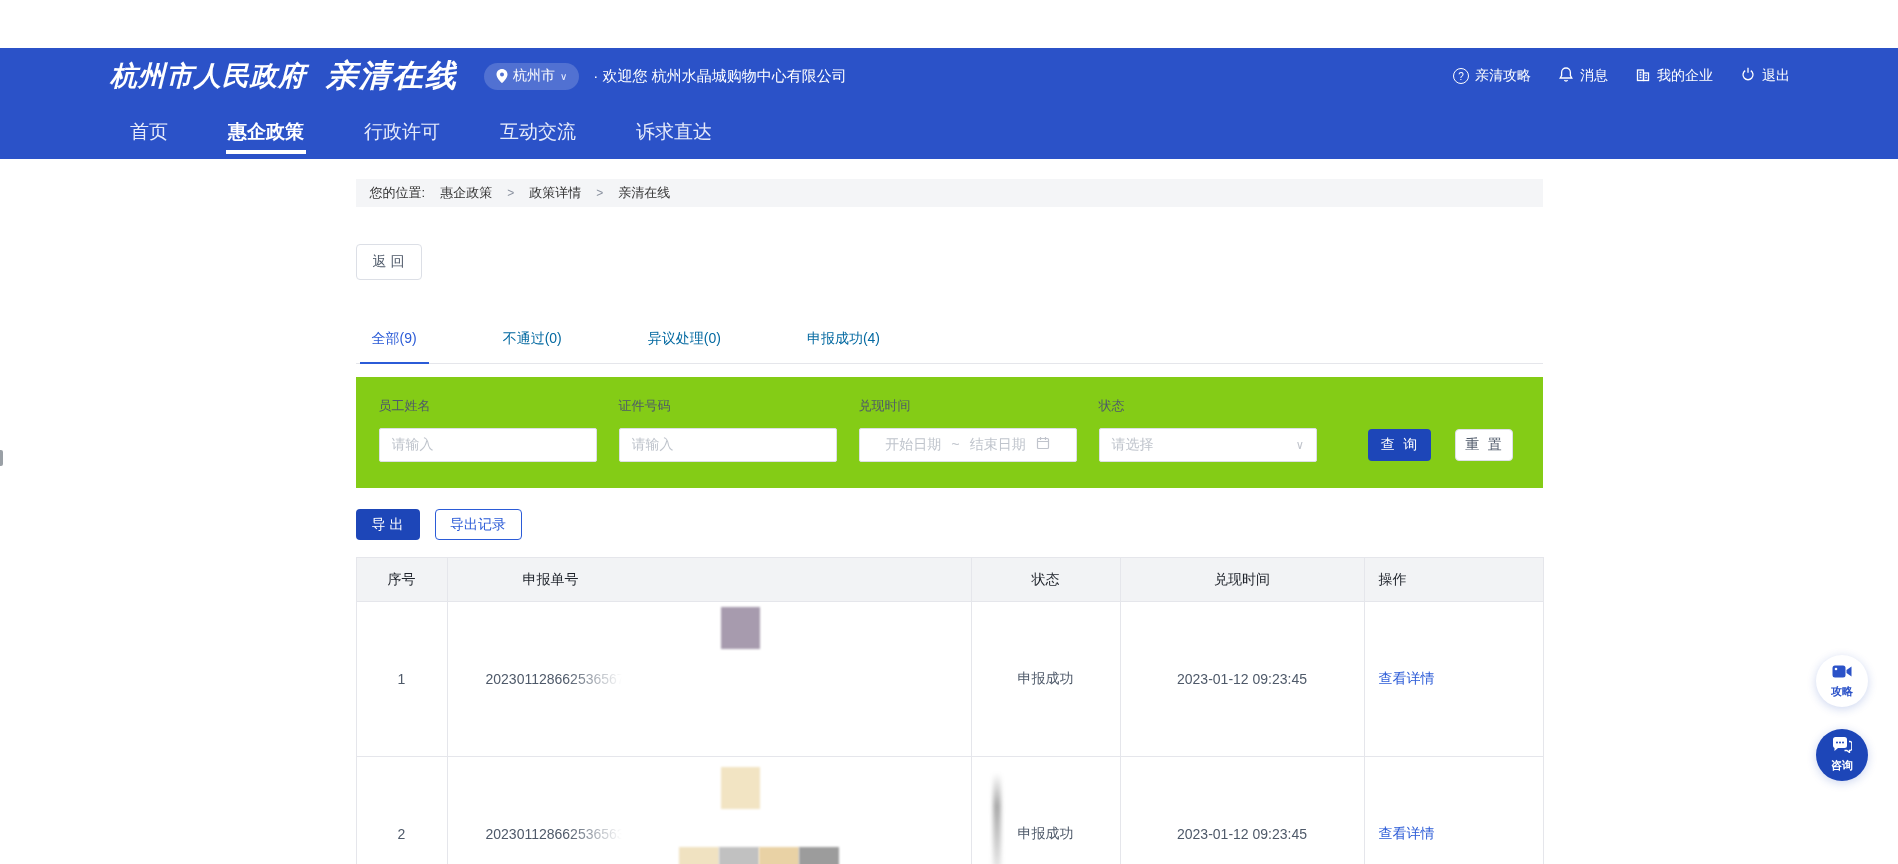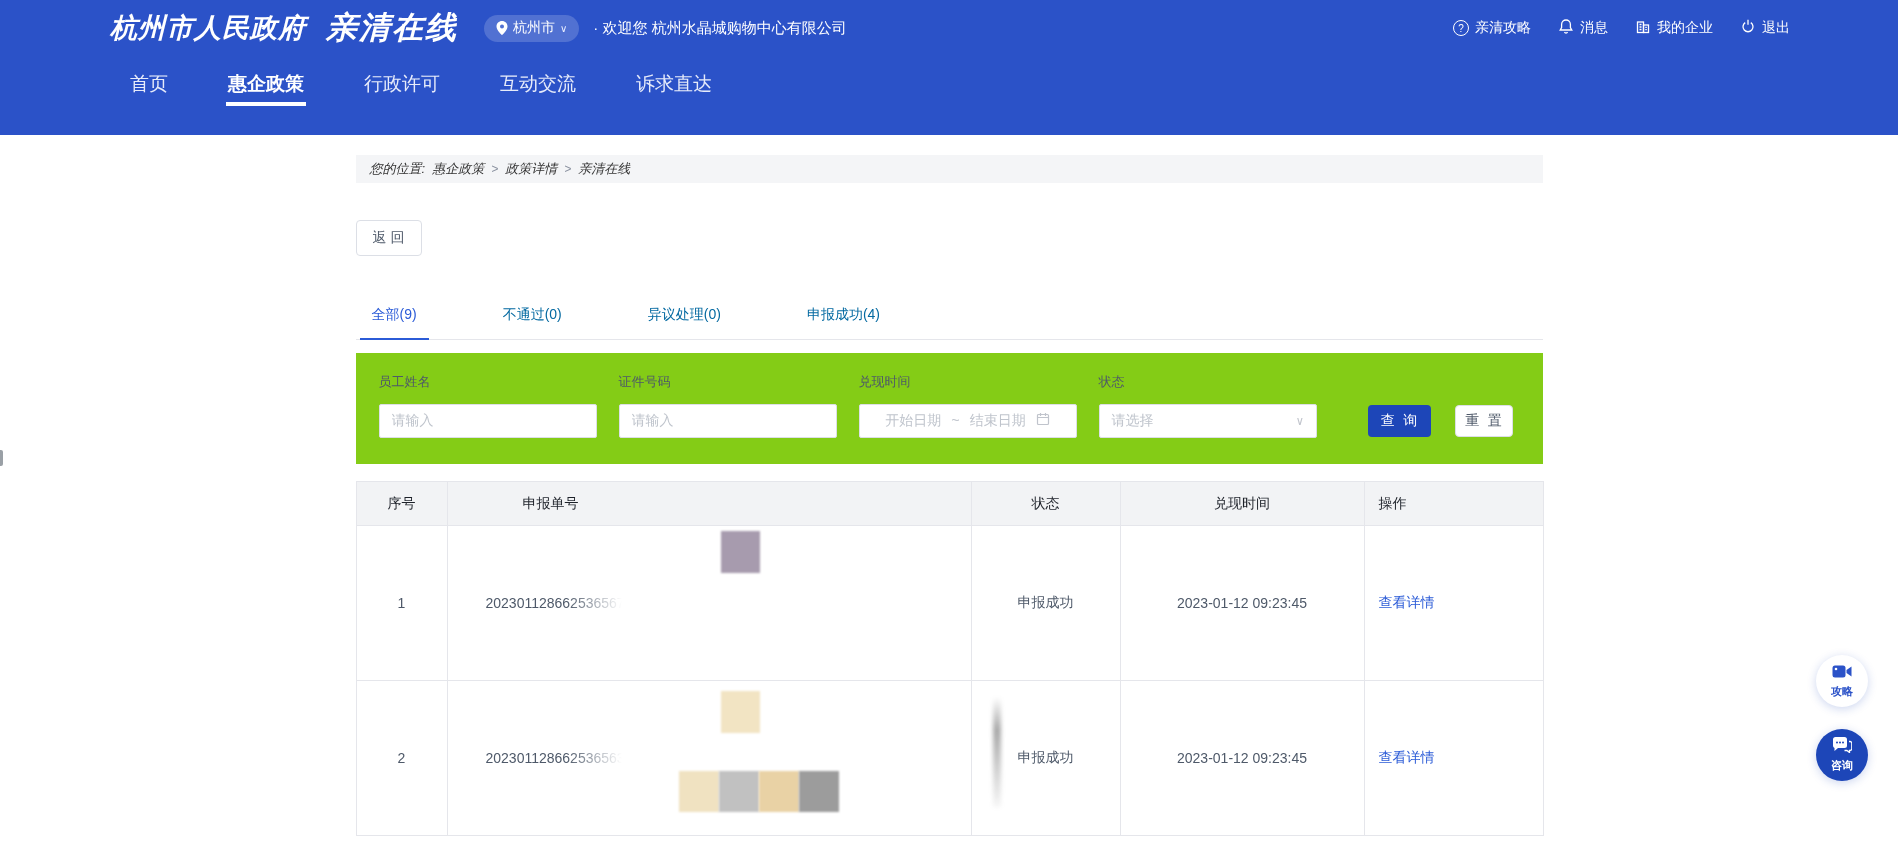--- a/index.html
+++ b/index.html
@@ -1,20 +1,20 @@
 <!DOCTYPE html>
 <html><head>
 <meta charset="utf-8">
 <style>
   * { margin:0; padding:0; box-sizing:border-box; }
   html,body { width:1898px; height:864px; overflow:hidden; background:#fff;
               font-family:"Liberation Sans","DejaVu Sans",sans-serif; }
 
   
-  .header { background:#2B52C8; height:135px; }
+  .header { background:#2B52C8; height:111px;margin-top:48px; }
   .header-top { height:56px; display:flex; align-items:center; padding:0 108px 0 110px; }
   .logo-gov { color:#fff; font-size:27px; font-weight:bold; font-style:italic; letter-spacing:1px; }
   .logo-brand { color:#fff; font-size:31px; font-weight:bold; font-style:italic; margin-left:20px; letter-spacing:2px; }
   .loc-pill { margin-left:26px; background:rgba(255,255,255,.18); border-radius:14px; height:27px;
               display:flex; align-items:center; gap:5px; padding:0 12px; color:#fff; font-size:14px; cursor:pointer;justify-content:space-between; }
   .loc-pill svg { display:block; }
   .loc-chevron { font-size:10px; color:#E8EDFF; }
   .welcome { color:#fff; font-size:15px; margin-left:14px; }
   .header-right { margin-left:auto; display:flex; align-items:center; gap:27px; }
   .hlink { display:flex; align-items:center; gap:6px; color:#fff; font-size:14px; cursor:pointer; }
@@ -22,21 +22,21 @@
               display:flex; align-items:center; justify-content:center; font-size:10px; color:#fff; }
   .header-nav { height:55px; display:flex; align-items:stretch; padding-left:130px; gap:60px; }
   .nav-item { color:#E6EBFA; font-size:19px; display:flex; align-items:center; position:relative; cursor:pointer; }
   .nav-item.active { color:#fff; font-weight:bold; }
   .nav-item.active::after { content:""; position:absolute; left:-2px; right:-2px; bottom:5px; height:4px; background:#fff; }
 
   
   .container { width:1187px; margin:0 auto; }
 
   .breadcrumb { margin-top:20px; background:#F4F5F7; height:28px; display:flex; align-items:center;
-                padding:0 14px; font-size:13px; color:#333; gap:7px;font-style:italic; }
+                padding:0 14px; font-size:13px; color:#333; gap:15px; }
   .crumb-sep { color:#8A919F; font-size:12px; }
   .crumb-link { cursor:pointer; }
 
   .page-head { margin-top:37px; display:flex; align-items:flex-start; justify-content:space-between; }
   .page-title { font-size:24px; font-weight:bold; color:#17233D; }
   .back-btn { width:66px; height:36px; background:#fff; border:1px solid #DCDFE6; border-radius:4px;
               font-size:14px; color:#4E5969; cursor:pointer; font-family:inherit; }
 
   .tabs { margin-top:50px; border-bottom:1px solid #E5E6EB; display:flex; gap:62px; padding-left:4px; }
   .tab { padding:0 12px 15px; font-size:14px; color:#0369a1; cursor:pointer; position:relative; }
@@ -220,20 +220,24 @@
         <span>请选择</span>
         <span class="sel-chevron">∨</span>
       </div>
     </div>
     <div class="filter-actions">
       <button class="btn btn-primary search-btn">查 询</button>
       <button class="btn btn-plain reset-btn">重 置</button>
     </div>
   </div>
 
+  <div class="toolbar">
+    <button class="btn btn-primary export-btn">导 出</button>
+    <button class="btn export-rec-btn">导出记录</button>
+  </div>
 
   <div class="table-area">
     <table>
       <colgroup>
           <col style="width:91px">
           <col style="width:524px">
           <col style="width:149px">
           <col style="width:244px">
           <col style="width:179px">
         </colgroup>

